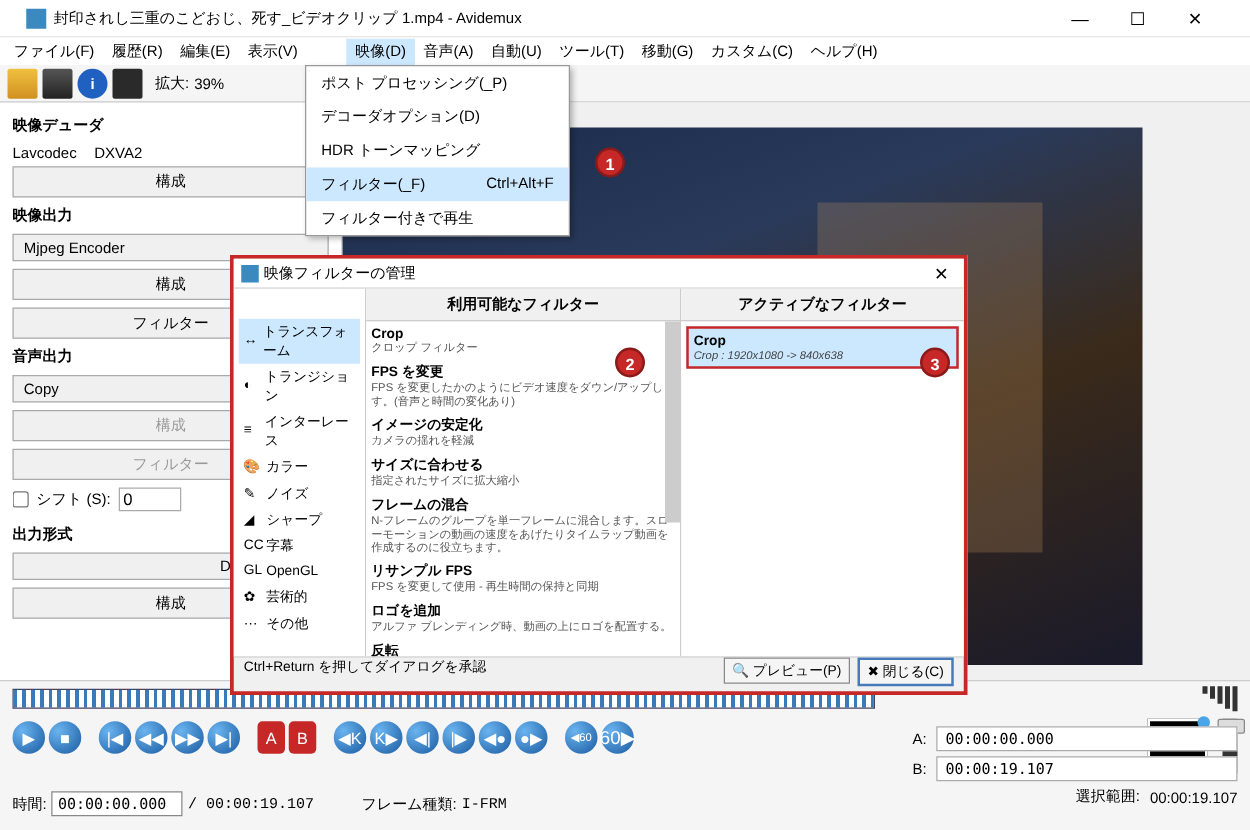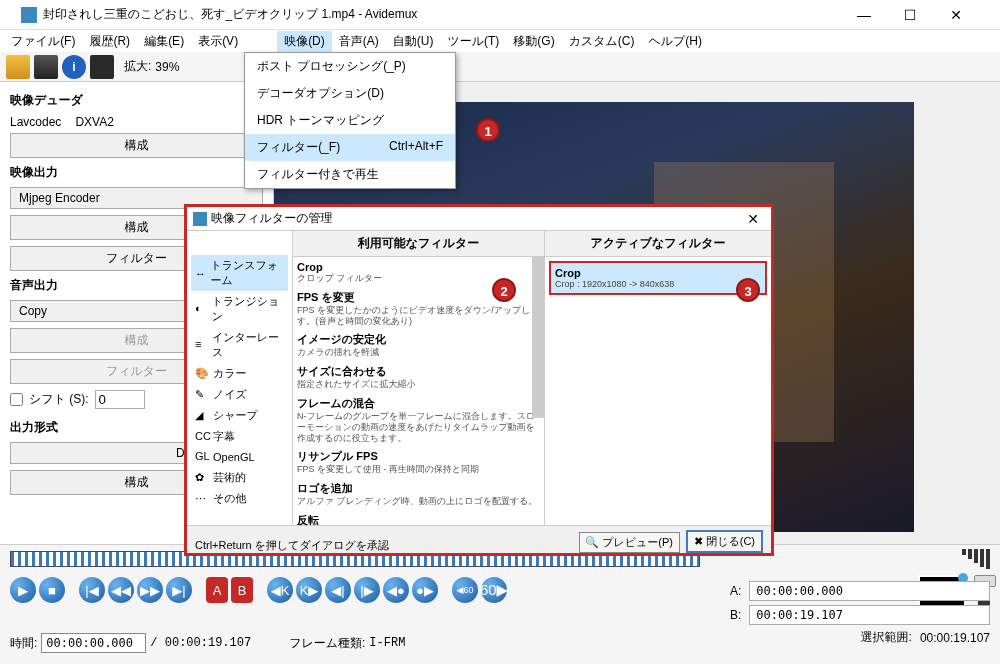--- a/index.html
+++ b/index.html
@@ -54,22 +54,22 @@
 .filter-avail { width: 252px; border-right: 1px solid #ccc; background: #fff; display: flex; flex-direction: column; }
 .filter-col-head { font-weight: bold; text-align: center; padding: 4px; background: #f0f0f0; border-bottom: 1px solid #ccc; }
 .filter-list { flex: 1; overflow: hidden; padding: 4px; font-size: 10px; position: relative; }
 .filter-item { margin-bottom: 6px; }
 .filter-item-title { font-weight: bold; font-size: 11px; }
 .filter-item-desc { color: #555; font-size: 9px; line-height: 1.2; }
 .scroll-thumb { position: absolute; right: 0; top: 0; width: 12px; height: 60%; background: #ccc; }
 .filter-active { flex: 1; background: #fff; display: flex; flex-direction: column; }
 .active-item { margin: 4px; border: 2px solid #c62828; padding: 4px; background: #cce8ff; position: relative; }
 .active-item-title { font-weight: bold; font-size: 11px; }
-.active-item-desc { font-size: 9px; color: #444; }
-.filter-footer { height: 28px; border-top: 1px solid #ccc; display: flex; align-items: flex-end; padding: 0 8px; font-size: 11px; gap: 6px; }
+.active-item-desc { font-size: 9px; color: #444; font-style: italic; }
+.filter-footer { height: 28px; border-top: 1px solid #ccc; display: flex; align-items: flex-start; padding: 0 8px; font-size: 11px; gap: 6px; }
 .filter-footer .spacer { flex: 1; }
 .filter-btn { border: 1px solid #888; background: #f5f5f5; padding: 2px 6px; display: flex; align-items: center; gap: 3px; }
 .filter-btn.primary { border: 2px solid #467ab8; }
 
 .bottom { position: absolute; left: 0; right: 0; bottom: 0; height: 120px; background: #f5f5f5; border-top: 1px solid #ccc; padding: 4px 10px; }
 .timeline { height: 16px; background: repeating-linear-gradient(90deg, #3a7ab8 0 3px, #fff 3px 7px); border: 1px solid #446; margin-bottom: 6px; width: 690px; }
 .timeline-wrap { display: flex; align-items: center; gap: 10px; }
 .mini-prev { width: 48px; height: 36px; background: #000; border: 2px solid #fff; position: relative; }
 .mini-prev::after { content: ""; position: absolute; right: -4px; top: -4px; width: 10px; height: 10px; background: #4aa4e8; border-radius: 50%; }
 .vslider { width: 12px; height: 44px; background: linear-gradient(#555, #222); position: relative; }

